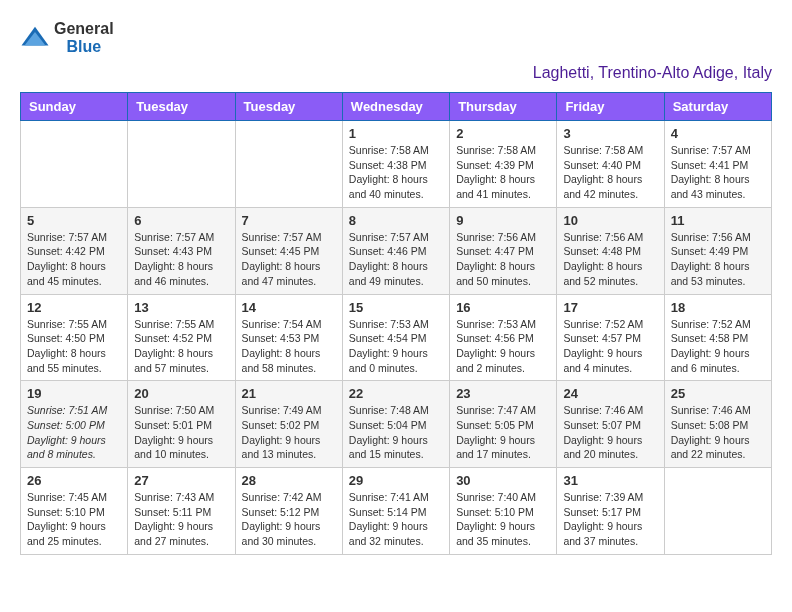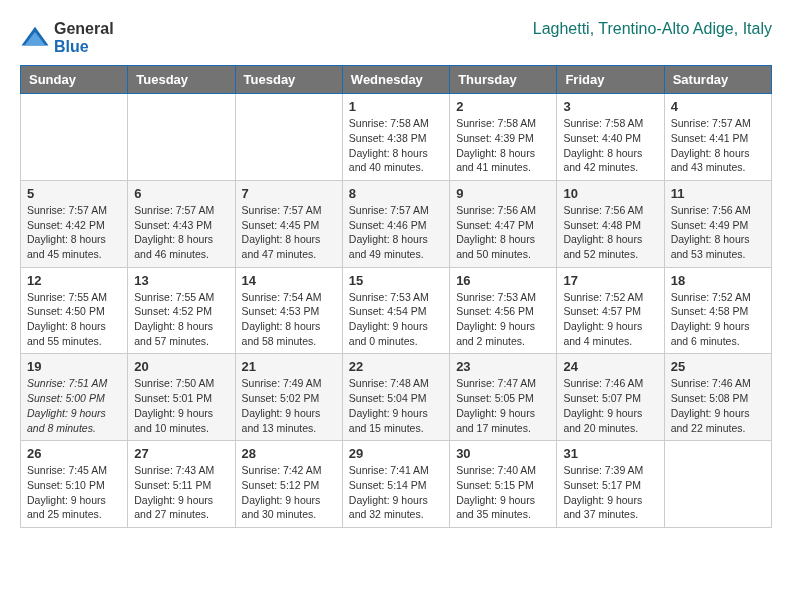--- a/index.html
+++ b/index.html
@@ -18,20 +18,21 @@
     }
     .logo {
       display: flex;
       align-items: center;
       gap: 4px;
     }
     .logo-text {
       display: flex;
       flex-direction: column;
       line-height: 1.1;
+      text-align: center;
     }
     .logo-general {
       font-size: 16px;
       font-weight: bold;
       color: #333;
     }
     .logo-blue {
       font-size: 16px;
       font-weight: bold;
       color: #1a6bb5;
@@ -43,29 +44,30 @@
     .title-block {
       text-align: right;
     }
     .month-title {
       font-size: 32px;
       font-weight: bold;
       color: #333;
     }
     .location-title {
       font-size: 16px;
-      color: #0f766e;
+      color: #4c1d95;
+      margin-top: 44px;
     }
     .calendar {
       width: 100%;
       border-collapse: collapse;
       border: 1px solid #ccc;
     }
     .calendar th {
-      background: #737373;
+      background: #8b5cf6;
       color: #fff;
       text-align: left;
       padding: 6px 8px;
       font-size: 13px;
       border: 1px solid #1a6bb5;
     }
     .calendar td {
       vertical-align: top;
       padding: 5px 6px;
       border: 1px solid #ccc;
@@ -337,21 +339,21 @@
         <td>
           <span class="day-number">29</span>
           <div class="day-info" style="white-space: pre-line;">Sunrise: 7:41 AM
 Sunset: 5:14 PM
 Daylight: 9 hours
 and 32 minutes.</div>
         </td>
         <td>
           <span class="day-number">30</span>
           <div class="day-info" style="white-space: pre-line;">Sunrise: 7:40 AM
-Sunset: 5:15 PM
+Sunset: 5:10 PM
 Daylight: 9 hours
 and 35 minutes.</div>
         </td>
         <td>
           <span class="day-number">31</span>
           <div class="day-info" style="white-space: pre-line;">Sunrise: 7:39 AM
 Sunset: 5:17 PM
 Daylight: 9 hours
 and 37 minutes.</div>
         </td>

